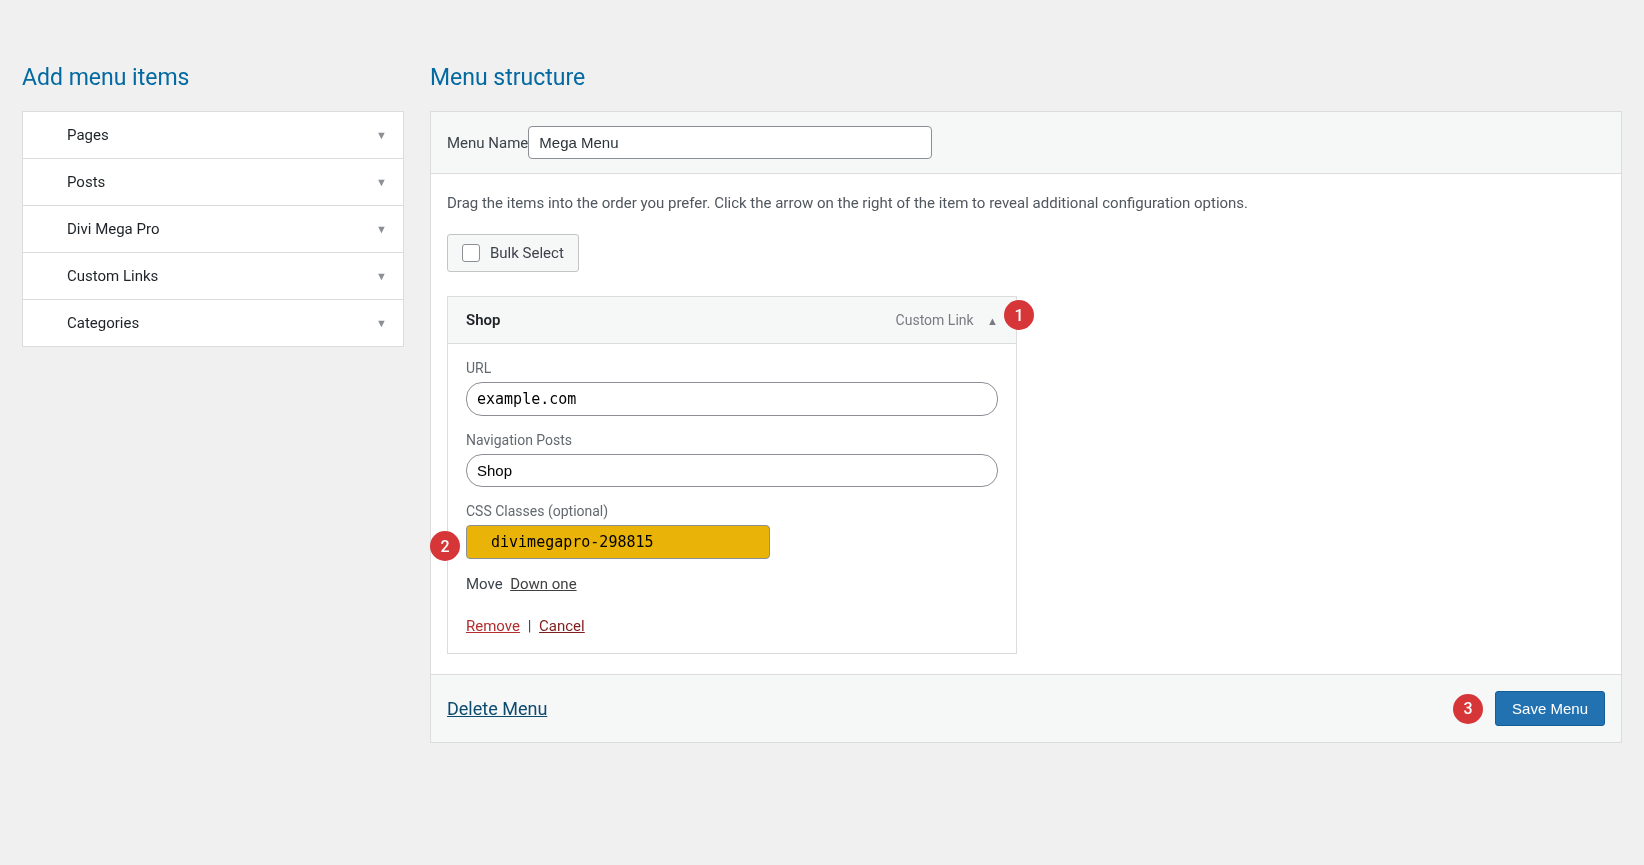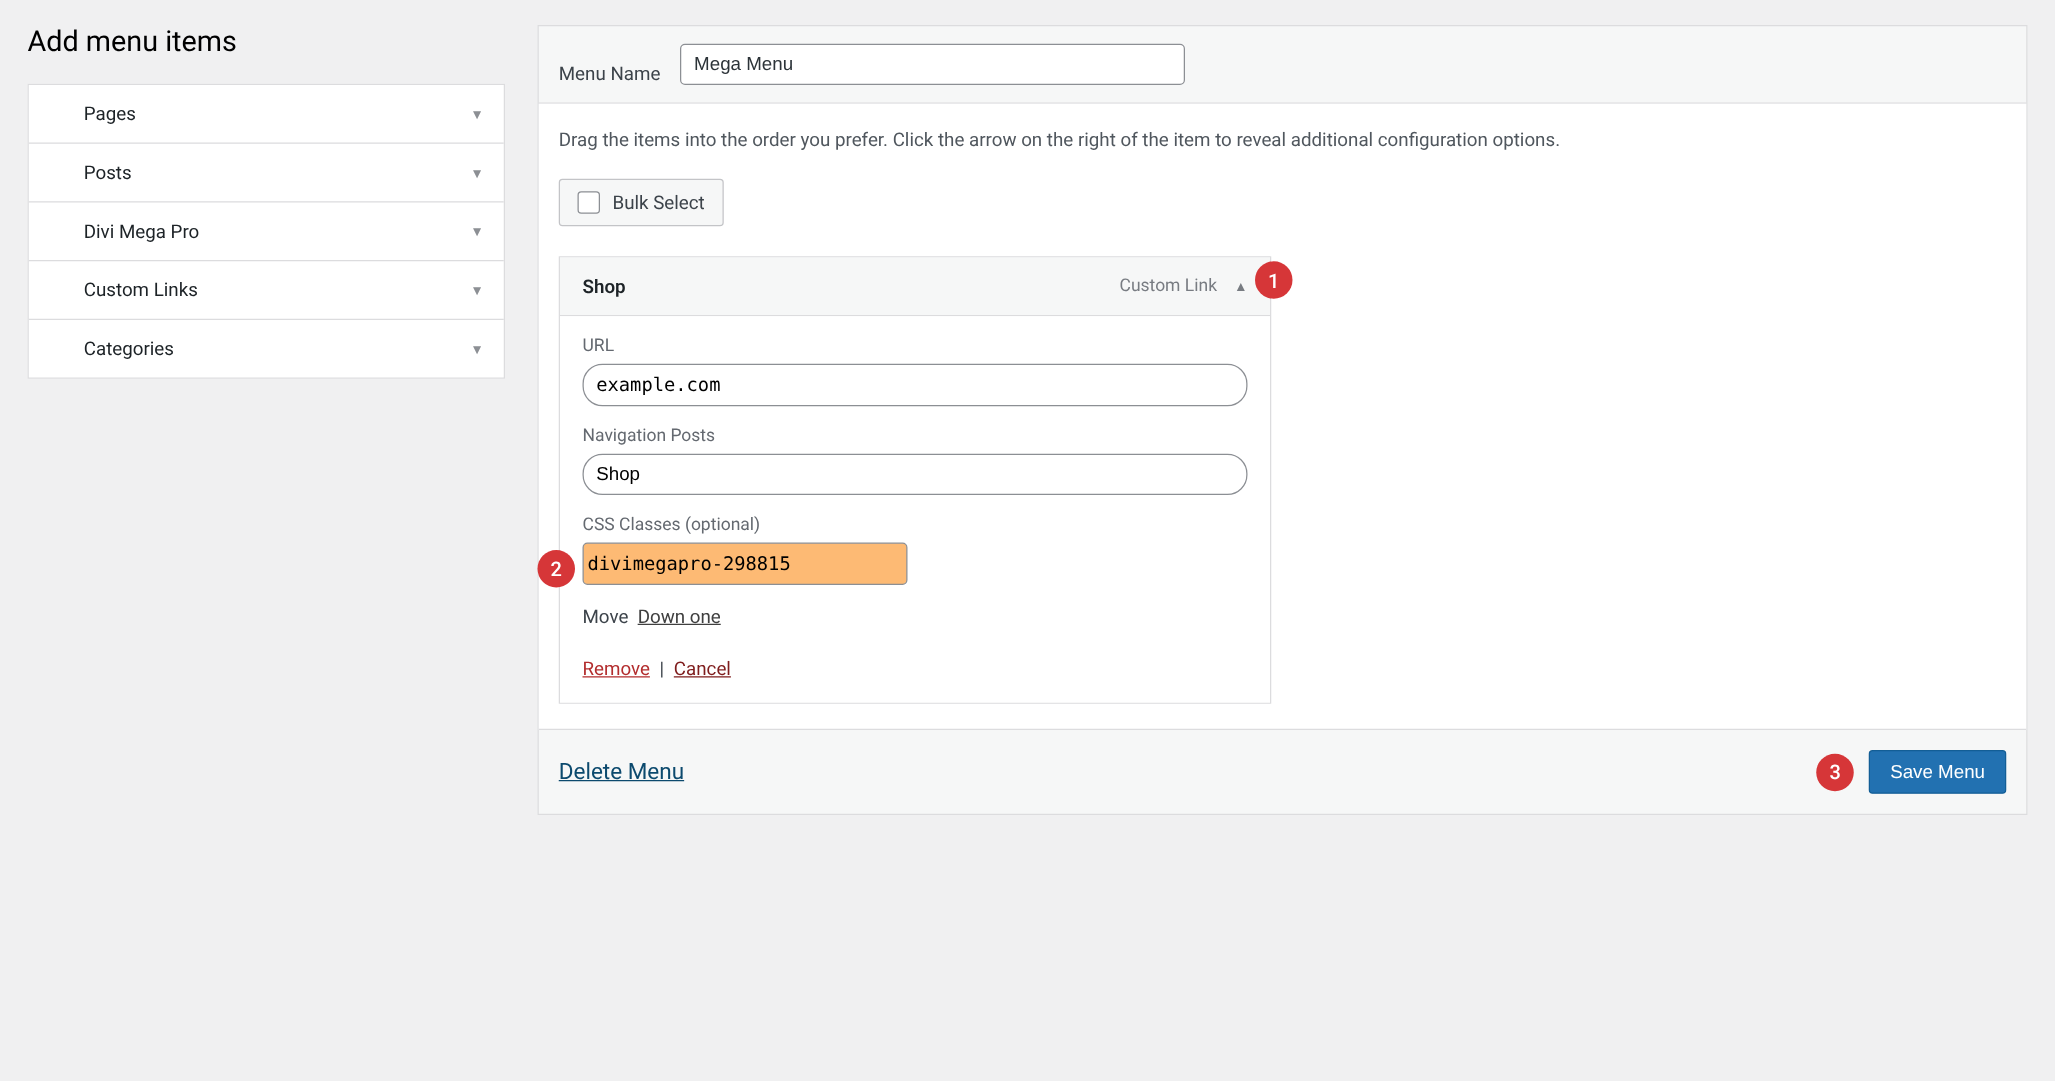--- a/index.html
+++ b/index.html
@@ -12,22 +12,23 @@
   .container {
     display: flex;
     padding: 20px 22px;
     gap: 26px;
   }
   .sidebar { width: 382px; flex-shrink: 0; }
   .main { flex: 1; }
   h2.section-title {
     font-size: 23px;
     font-weight: 400;
-    color: #000000;
+    color: #0369a1;
     margin-bottom: 20px;
+    margin-top: 44px;
   }
   
   .accordion {
     background: #fff;
     border: 1px solid #dcdcde;
   }
   .accordion-item {
     border-bottom: 1px solid #dcdcde;
   }
   .accordion-item:last-child { border-bottom: none; }
@@ -47,22 +48,21 @@
   }
   
   .menu-panel {
     background: #f6f7f7;
     border: 1px solid #dcdcde;
   }
   .menu-name-row {
     padding: 14px 16px;
     border-bottom: 1px solid #dcdcde;
     display: flex;
-    align-items: flex-end;
-    gap: 16px;
+    align-items: center;
   }
   .menu-name-row label {
     font-size: 15px;
     color: #3c434a;
   }
   .menu-name-row input {
     width: 404px;
     padding: 7px 10px;
     border: 1px solid #8c8f94;
     border-radius: 4px;
@@ -141,27 +141,27 @@
   .field input.wide {
     width: 100%;
     padding: 7px 10px;
     border: 1px solid #8c8f94;
     border-radius: 16px;
     font-size: 15px;
     background: #fff;
   }
   .field input.mono { font-family: Menlo, Consolas, monospace; }
   .field input.narrow {
-    width: 260px;
-    padding: 7px 3px;
+    width: 304px;
+    padding: 7px 24px;
     border: 1px solid #8c8f94;
     border-radius: 4px;
     font-size: 15px;
     font-family: Menlo, Consolas, monospace;
-    background: #fdba74;
+    background: #eab308;
   }
   .move-row { color: #3c434a; font-size: 15px; margin-bottom: 24px; }
   .move-row a { color: #404040; text-decoration: underline; }
   .item-actions { font-size: 15px; }
   .item-actions a.remove { color: #b32d2e; text-decoration: underline; }
   .item-actions span.sep { color: #3c434a; margin: 0 4px; }
   .item-actions a.cancel { color: #7f1d1d; }
   
   .menu-footer {
     display: flex;
@@ -228,20 +228,21 @@
       <div class="accordion-item">
         <div class="accordion-header">
           <span>Categories</span>
           <span class="caret">▼</span>
         </div>
       </div>
     </div>
   </div>
 
   <div class="main">
+    <h2 class="section-title">Menu structure</h2>
     <div class="menu-panel">
       <div class="menu-name-row">
         <label>Menu Name</label>
         <input type="text" value="Mega Menu" style="">
       </div>
       <div class="menu-body">
         <p class="menu-instructions">Drag the items into the order you prefer. Click the arrow on the right of the item to reveal additional configuration options.</p>
         <div class="bulk-box">
           <input type="checkbox" style="">
           <span>Bulk Select</span>

